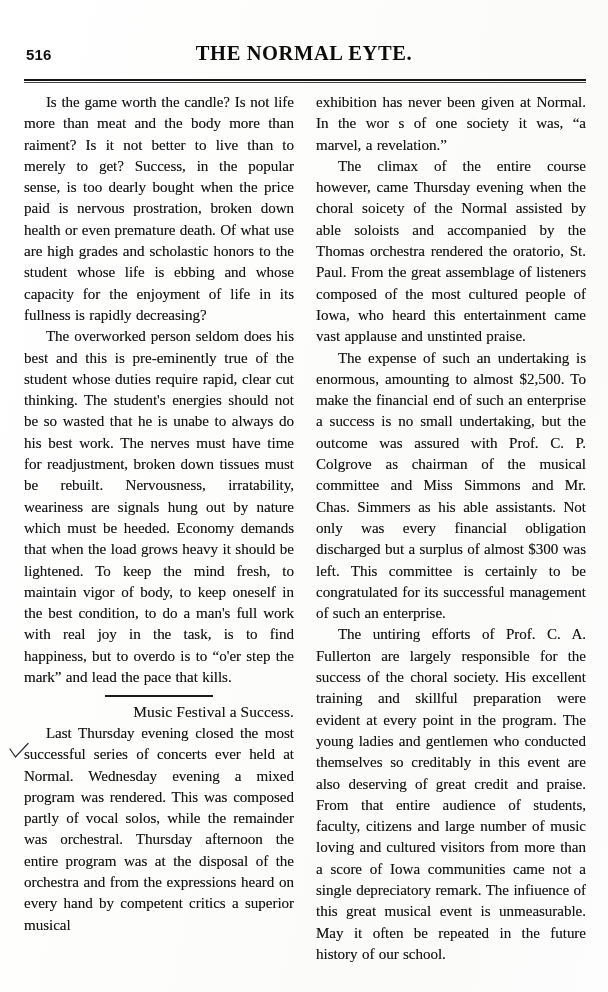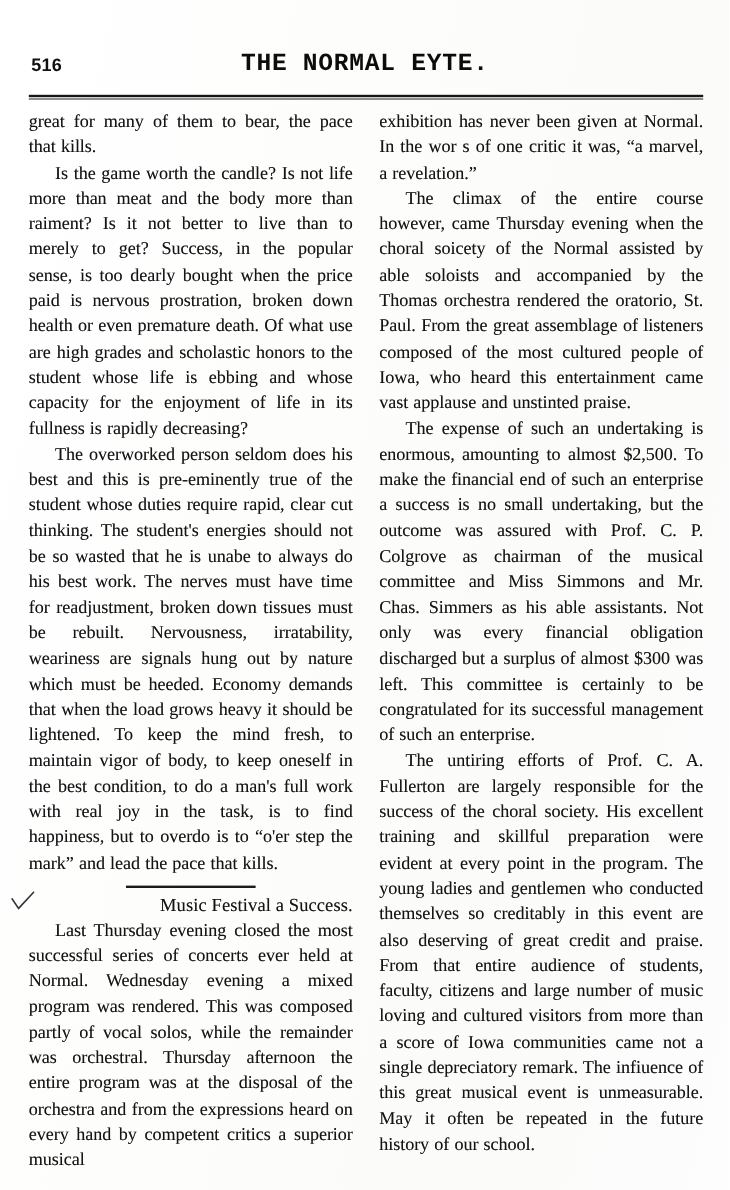--- a/index.html
+++ b/index.html
@@ -48,21 +48,21 @@
     font-size: 15px;
     letter-spacing: 0.2px;
     color: #101010;
   }
   .running-head {
     position: absolute;
     left: 0;
     right: 0;
     top: 0;
     text-align: center;
-    font-family: Liberation Mono, monospace;
+    font-family: Liberation Serif, serif;
     font-weight: bold;
     font-size: 20.5px;
     letter-spacing: 0.6px;
     color: #0c0c0c;
   }
 
   .head-rule {
     position: absolute;
     left: 24px;
     right: 22px;
@@ -149,32 +149,31 @@
   </div>
 
   <div class="head-rule">
     <div class="thick"></div>
     <div class="thin"></div>
   </div>
 
   <div class="columns">
 
     <div class="col">
-      <p class="flush">great for many of them to bear, the pace that kills.</p>
       <p>Is the game worth the candle? Is not life more than meat and the body more than raiment? Is it not better to live than to merely to get? Success, in the popular sense, is too dearly bought when the price paid is nervous prostration, broken down health or even premature death. Of what use are high grades and scholastic honors to the student whose life is ebbing and whose capacity for the enjoyment of life in its fullness is rapidly decreasing?</p>
       <p>The overworked person seldom does his best and this is pre-eminently true of the student whose duties require rapid, clear cut thinking. The student's energies should not be so wasted that he is unabe to always do his best work. The nerves must have time for readjustment, broken down tissues must be rebuilt. Nervousness, irratability, weariness are signals hung out by nature which must be heeded. Economy demands that when the load grows heavy it should be lightened. To keep the mind fresh, to maintain vigor of body, to keep oneself in the best condition, to do a man's full work with real joy in the task, is to find happiness, but to overdo is to “o'er step the mark” and lead the pace that kills.</p>
 
       <div class="sub-rule"></div>
       <div class="subhead">Music Festival a Success.</div>
 
       <p>Last Thursday evening closed the most successful series of concerts ever held at Normal. Wednesday evening a mixed program was rendered. This was composed partly of vocal solos, while the remainder was orchestral. Thursday afternoon the entire program was at the disposal of the orchestra and from the expressions heard on every hand by competent critics a superior musical</p>
     </div>
 
     <div class="col">
-      <p class="flush">exhibition has never been given at Normal. In the wor s of one critic it was, “a marvel, a revelation.”</p>
+      <p class="flush">exhibition has never been given at Normal. In the wor s of one society it was, “a marvel, a revelation.”</p>
       <p>The climax of the entire course however, came Thursday evening when the choral soicety of the Normal assisted by able soloists and accompanied by the Thomas orchestra rendered the oratorio, St. Paul. From the great assemblage of listeners composed of the most cultured people of Iowa, who heard this entertainment came vast applause and unstinted praise.</p>
       <p>The expense of such an undertaking is enormous, amounting to almost $2,500. To make the financial end of such an enterprise a success is no small undertaking, but the outcome was assured with Prof. C. P. Colgrove as chairman of the musical committee and Miss Simmons and Mr. Chas. Simmers as his able assistants. Not only was every financial obligation discharged but a surplus of almost $300 was left. This committee is certainly to be congratulated for its successful management of such an enterprise.</p>
       <p>The untiring efforts of Prof. C. A. Fullerton are largely responsible for the success of the choral society. His excellent training and skillful preparation were evident at every point in the program. The young ladies and gentlemen who conducted themselves so creditably in this event are also deserving of great credit and praise. From that entire audience of students, faculty, citizens and large number of music loving and cultured visitors from more than a score of Iowa communities came not a single depreciatory remark. The infiuence of this great musical event is unmeasurable. May it often be repeated in the future history of our school.</p>
     </div>
 
   </div>
 
   <div class="margin-check">
     <svg width="22" height="22" viewBox="0 0 22 22" aria-hidden="true">
       <path d="M2 7 L7.5 15 L20 1.5" fill="none" stroke="#333" stroke-width="1.3" stroke-linecap="round"></path>

